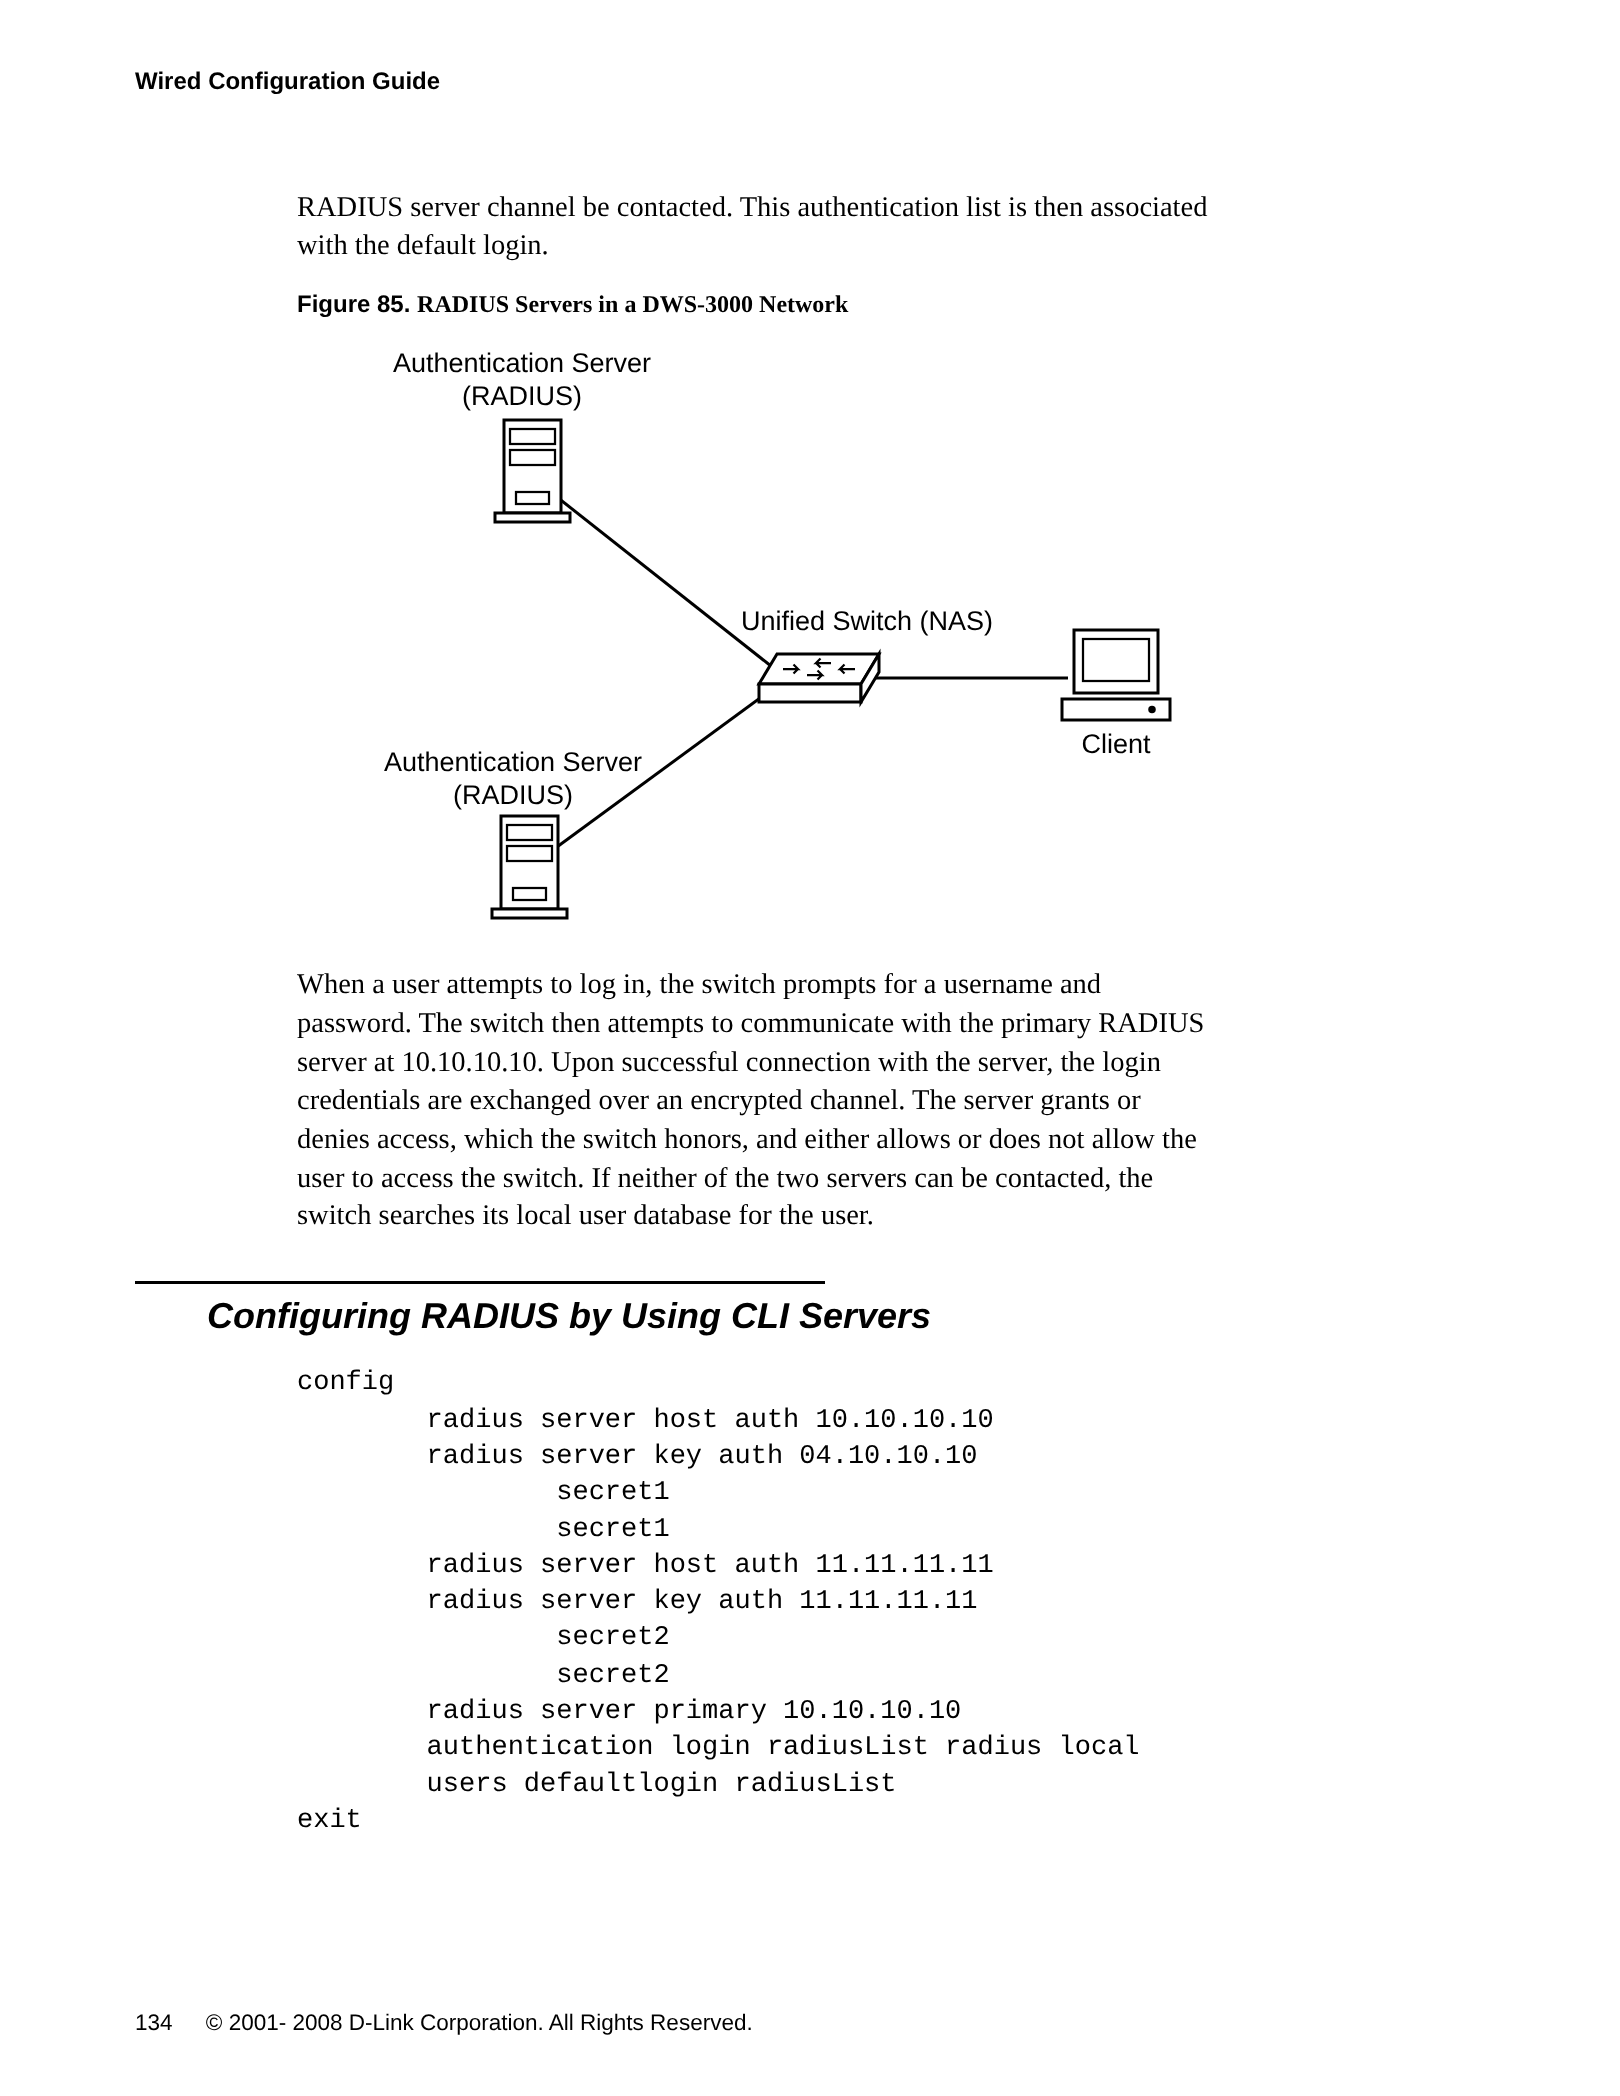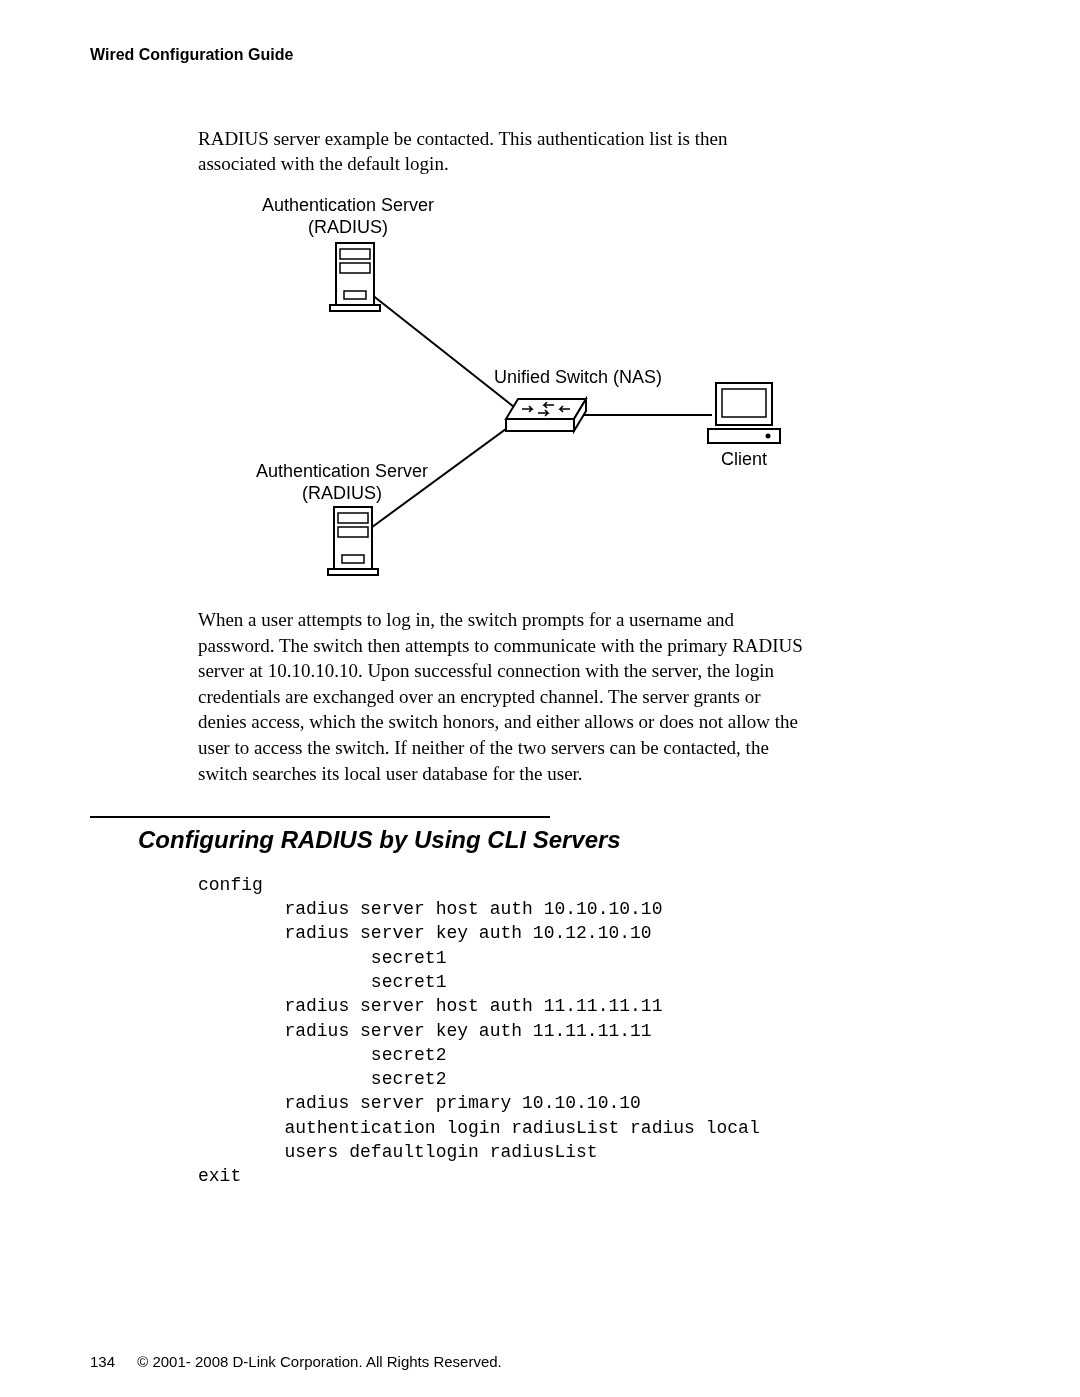--- a/index.html
+++ b/index.html
@@ -70,39 +70,42 @@
   pre.cli {
     font-family: "Courier New", Courier, monospace;
     font-size: 18px;
     line-height: 1.35;
     white-space: pre;
     margin: 10px 0 0 0;
   }
   .footer {
     position: absolute;
     left: 90px;
-    bottom: 25px;
+    bottom: 38px;
     font-family: Arial, Helvetica, sans-serif;
     font-size: 15px;
   }
   .footer .pn {
     margin-right: 18px;
   }
 </style>
 </head>
 <body>
 
 <div class="page">
 
   <div class="running-head">Wired Configuration Guide</div>
 
   <div class="content">
 
-    <p class="body">RADIUS server example be contacted. This authentication list is then associated with the default login.</p>
+    <p class="body">RADIUS server channel be contacted. This authentication list is then associated with the default login.</p>
 
+    <div class="figcap">
+      <span class="lead">Figure 85. </span><span class="title">RADIUS Servers in a DWS-3000 Network</span>
+    </div>
 
     <div class="figwrap">
       <svg class="figure" width="620" height="400" viewBox="0 0 620 400">
 
         <g stroke="#000" stroke-width="2" fill="none">
           <line x1="164" y1="100" x2="316" y2="220"></line>
           <line x1="166" y1="346" x2="316" y2="236"></line>
           <line x1="362" y1="228" x2="514" y2="228"></line>
         </g>
 
@@ -150,21 +153,21 @@
     </div>
 
     <p class="body">When a user attempts to log in, the switch prompts for a username and password. The switch then attempts to communicate with the primary RADIUS server at 10.10.10.10. Upon successful connection with the server, the login credentials are exchanged over an encrypted channel. The server grants or denies access, which the switch honors, and either allows or does not allow the user to access the switch. If neither of the two servers can be contacted, the switch searches its local user database for the user.</p>
 
     <hr class="hr">
     <h2 class="sec">Configuring RADIUS by Using CLI Servers</h2>
 
 
     <pre class="cli">config
         radius server host auth 10.10.10.10
-        radius server key auth 10.12.10.10
+        radius server key auth 04.10.10.10
                 secret1
                 secret1
         radius server host auth 11.11.11.11
         radius server key auth 11.11.11.11
                 secret2
                 secret2
         radius server primary 10.10.10.10
         authentication login radiusList radius local
         users defaultlogin radiusList
 exit</pre>

